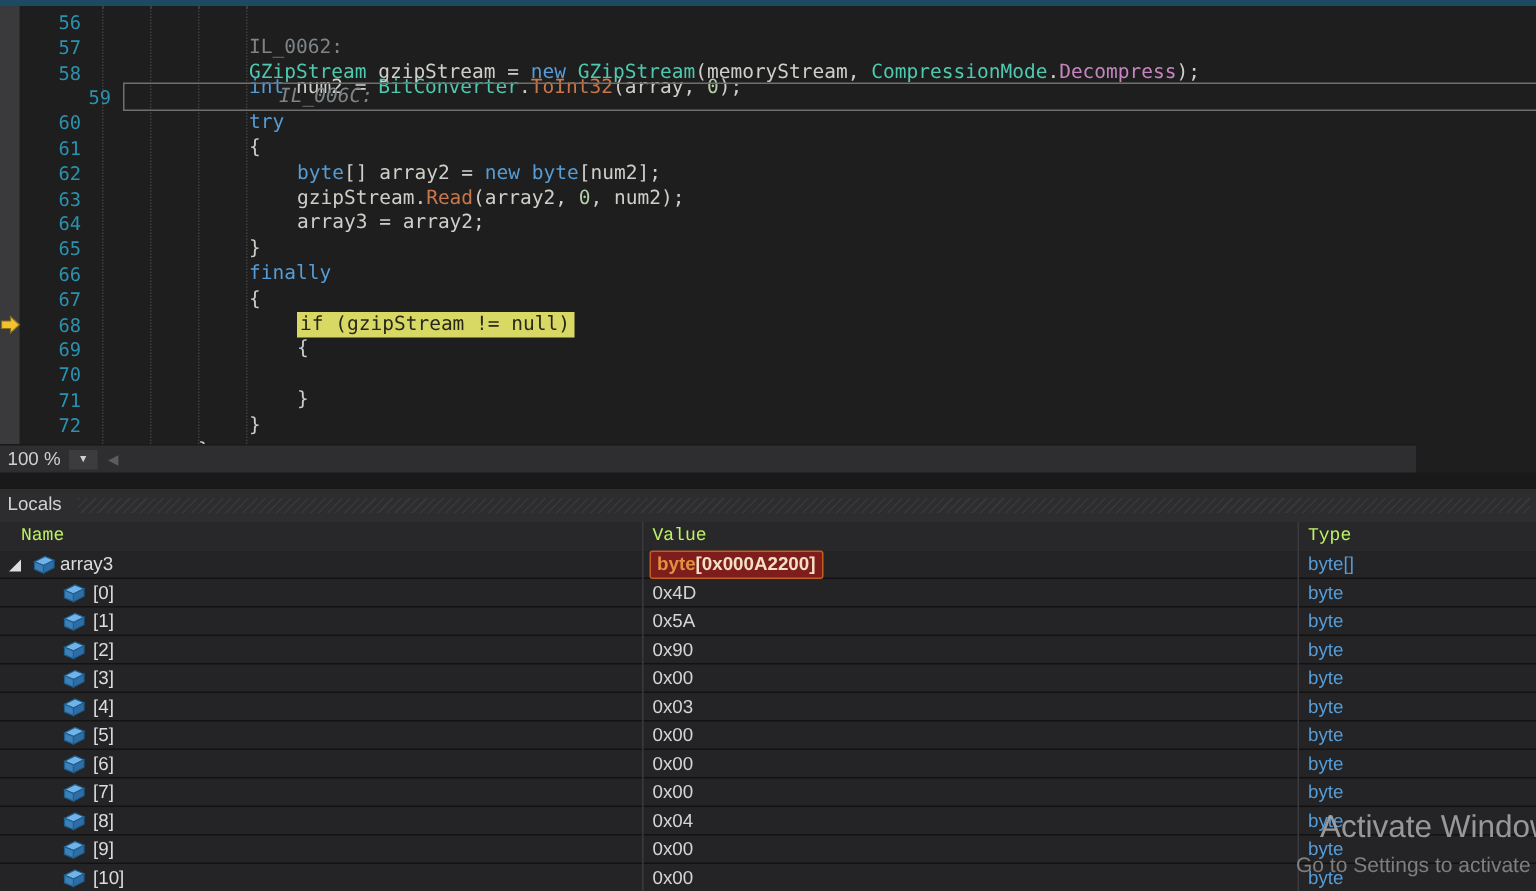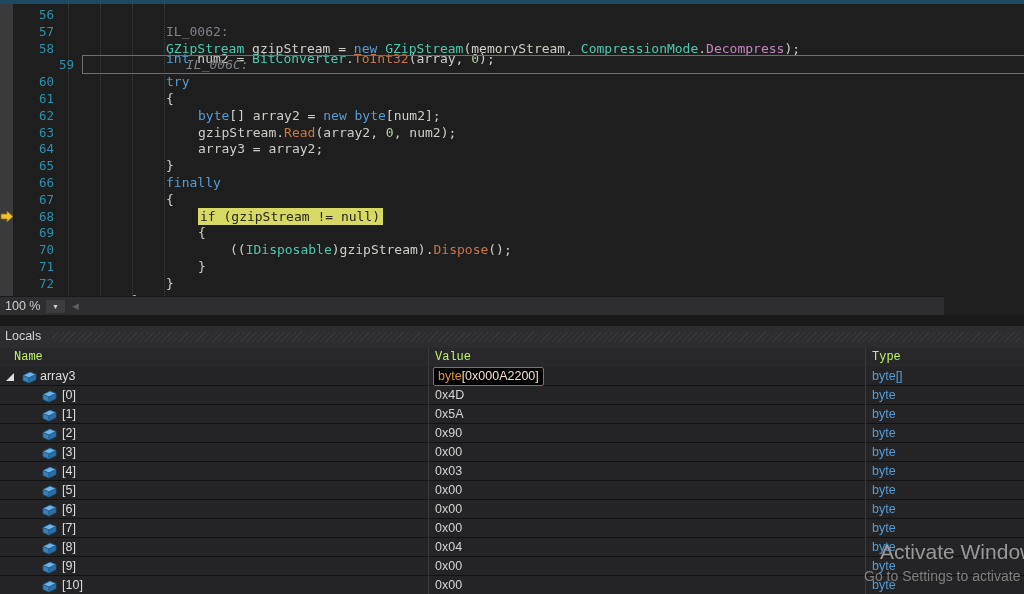--- a/index.html
+++ b/index.html
@@ -51,22 +51,22 @@
   .col-head{position:absolute;top:2px;font-size:12px;color:#bef264;font-family:Liberation Mono, monospace;}
   #locals-grid{position:absolute;left:0;top:367px;width:1024px;height:227px;background:#242426;}
   .col-sep{position:absolute;top:348px;bottom:0;width:1px;background:#3a3a3e;}
   .loc-row{position:absolute;left:0;width:1024px;height:19px;border-bottom:1px solid #121213;box-sizing:border-box;}
   .loc-name{position:absolute;top:2px;font-size:12.5px;color:#dcdcdc;}
   .loc-value{position:absolute;left:435px;top:2px;font-size:12.5px;color:#d4d4d4;}
   .loc-type{position:absolute;left:872px;top:2px;font-size:12.5px;color:#569cd6;}
   .expander{position:absolute;left:6px;top:6px;width:0;height:0;
     border-bottom:8px solid #dedede;border-left:8px solid transparent;}
   .row-icon{position:absolute;top:3px;}
-  .val-box{position:absolute;left:433px;top:0;height:17px;background:#000000;border:1px solid #bf5e1f;
-    border-radius:2px;padding:0 4px;font-size:12.5px;line-height:16px;}
+  .val-box{position:absolute;left:433px;top:0;height:17px;background:#7f1d1d;border:1px solid #bf5e1f;
+    border-radius:2px;padding:0 4px;font-size:12.5px;line-height:16px;font-weight:bold;}
   .val-box .vp{color:#e1913f;}
   .val-box .vs{color:#f3dfc7;}
   
   #watermark{position:absolute;left:880px;top:540px;pointer-events:none;}
   #wm1{font-size:21px;color:rgba(168,168,168,0.88);white-space:nowrap;}
   #wm2{font-size:14px;color:rgba(150,150,150,0.8);white-space:nowrap;margin-top:4px;margin-left:-16px;}
 </style>
 </head>
 <body>
 
@@ -130,21 +130,20 @@
       <div class="code-row" style="top: 207.6px;">
         <span class="line-num">68</span>
         <span class="code-text hl" style="left: 198px;"><span class="tk-d">if (gzipStream != null)</span></span>
       </div>
       <div class="code-row" style="top: 224.4px; padding-left: 13px;">
         <span class="line-num">69</span>
         <span class="code-text" style="left: 198px;"><span class="tk-d">{</span></span>
       </div>
       <div class="code-row" style="top: 241.2px;">
         <span class="line-num">70</span>
-        <span class="code-text" style="left: 230px;"><span class="tk-d">((</span><span class="tk-type">IDisposable</span><span class="tk-d">)gzipStream).</span><span class="tk-method">Dispose</span><span class="tk-d">();</span></span>
       </div>
       <div class="code-row" style="top: 258px;">
         <span class="line-num">71</span>
         <span class="code-text" style="left: 198px;"><span class="tk-d">}</span></span>
       </div>
       <div class="code-row" style="top: 274.8px;">
         <span class="line-num">72</span>
         <span class="code-text" style="left: 166px;"><span class="tk-d">}</span></span>
       </div>
       <div class="code-row" style="top: 291.6px;">

